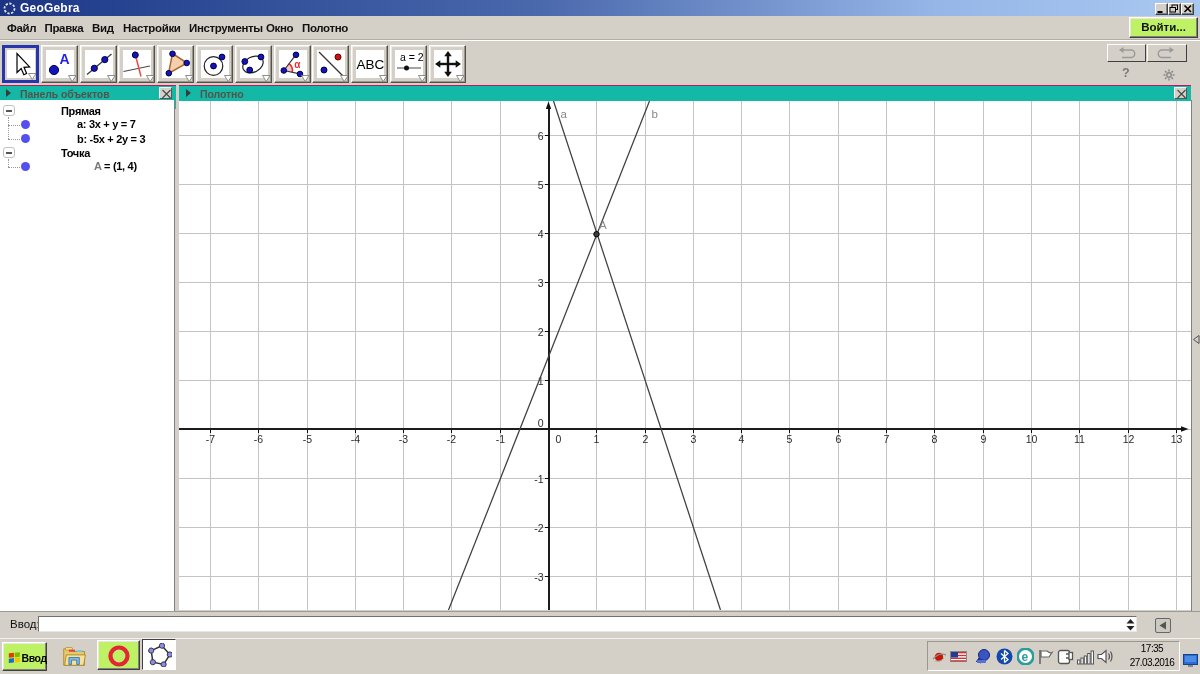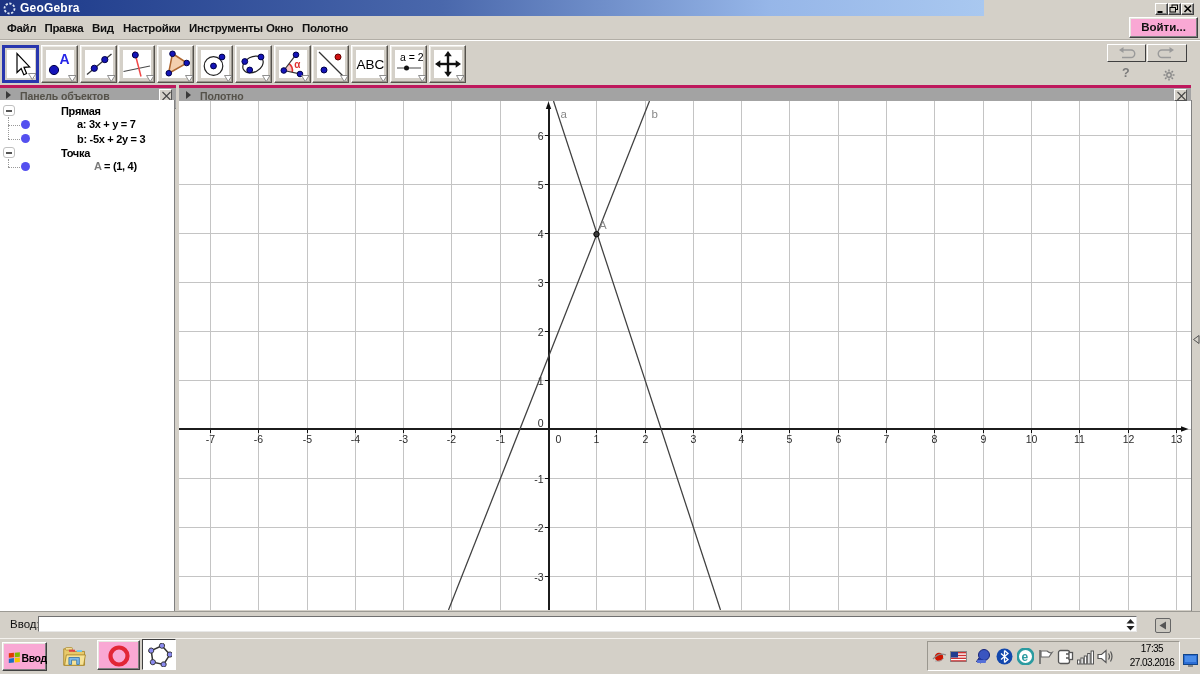--- a/index.html
+++ b/index.html
@@ -1,55 +1,55 @@
 <!DOCTYPE html>
 <html><head><meta charset="utf-8">
 <style>
 * { margin:0; padding:0; box-sizing:border-box; -webkit-font-smoothing:antialiased; }
 html,body { width:1200px; height:674px; overflow:hidden; font-family:"Liberation Sans",sans-serif; }
 body { position:relative; background:#d4d0c8; }
 .abs { position:absolute; }
 
-#title { left:0; top:0; width:984px; height:16px; background:linear-gradient(to right,#1c3381,#24418f 8%,#4a68ac 45%,#96b6e8 78%,#a9c8f0); }
+#title { left:0; top:0; width:1200px; height:16px; background:linear-gradient(to right,#1c3381,#24418f 8%,#4a68ac 45%,#96b6e8 78%,#a9c8f0); }
 #title .txt { position:absolute; left:20px; top:1px; color:#fff; font-size:12px; font-weight:bold; letter-spacing:0.2px; }
 .winbtn { position:absolute; top:3px; width:12.5px; height:12px; background:#d4d0c8; border:1px solid; border-color:#fff #404040 #404040 #fff; box-shadow:inset -1px -1px 0 #808080; }
 
 #menu { left:0; top:16px; width:1200px; height:24px; background:#d4d0c8; border-bottom:1px solid #b2aea6;font-weight:bold; }
 #menu span { position:absolute; top:6px; font-size:11.5px; color:#111; letter-spacing:-0.35px; }
 
 #toolbar { left:0; top:40px; width:1200px; height:45px; background:#d4d0c8; border-top:1px solid #fff; }
 .tb { position:absolute; top:4px; width:37px; height:38px; background:#d4d0c8; border:1px solid; border-color:#fff #55524c #55524c #fff; box-shadow:inset -1px -1px 0 #9a968e, inset 1px 1px 0 #eceae4; }
 .tb.sel { border:3.5px solid #2836ae; box-shadow:none; }
 .tbface { position:absolute; left:4px; top:4px; width:28px; height:28px; background:#fff; }
 .tb.sel .tbface { left:1.5px; top:1.5px; }
 .tbface svg { position:absolute; left:0px; top:0px; }
 .dd { position:absolute; right:0px; bottom:0px; }
 
 .ur { position:absolute; top:3px; height:18px; background:#d4d0c8; border:1px solid; border-color:#fff #404040 #404040 #fff; }
 
-.hdr { position:absolute; top:85px; height:24px; background:#a3a3a3; border-top:3px solid #be185d; border-bottom:1px solid #808080; }
+.hdr { position:absolute; top:85px; height:24px; background:#14b8a6; border-top:1px solid #be185d; border-bottom:1px solid #808080; }
 .hdr .tri { position:absolute; left:6px; top:3px; width:0; height:0; border-left:5px solid #3a3a3a; border-top:4px solid transparent; border-bottom:4px solid transparent; }
 .hdr .t { position:absolute; top:2px; font-size:10.5px; font-weight:bold; color:#55524a; letter-spacing:-0.1px; }
 .xbtn { position:absolute; top:1px; width:13px; height:12px; background:#d4d0c8; border:1px solid; border-color:#fff #555 #555 #fff; }
 .xbtn svg { position:absolute; left:0.5px; top:0.5px; }
 
 #tree { left:0; top:100px; width:175px; height:511px; background:#fff; border-right:1px solid #808080; }
 #rightstrip { left:1191px; top:100px; width:9px; height:511px; background:#d4d0c8; border-left:1px solid #808080; }
 .trow { position:absolute; font-size:11px; font-weight:bold; color:#000; white-space:nowrap; letter-spacing:-0.3px;padding-left:38px; }
 .mbox { position:absolute; left:3px; width:12px; height:11px; background:#fff; border:1px solid #c0c0c0; border-radius:3px; }
 .mbox::after { content:""; position:absolute; left:2px; top:4px; width:6px; height:1.6px; background:#555; }
 .bdot { position:absolute; left:21px; width:9px; height:9px; background:#5450ef; border-radius:4.5px; }
 .dotv { position:absolute; border-left:1px dotted #999; width:0; }
 .doth { position:absolute; border-top:1px dotted #999; height:0; }
 
 #inputrow { left:0; top:611px; width:1200px; height:27px; background:#d4d0c8; border-top:1px solid #9c9a94; }
 #inputfield { position:absolute; left:38px; top:4px; width:1099px; height:16px; background:#fff; border:1px solid; border-color:#707070 #e8e8e8 #e8e8e8 #707070; }
 
 #taskbar { left:0; top:638px; width:1200px; height:36px; background:#d4d0c8; border-top:1px solid #f4f2ee; }
-.raised { border:1px solid; border-color:#fff #404040 #404040 #fff; box-shadow:inset -1px -1px 0 #808080, inset 1px 1px 0 #e8e6e0; background:#f9a8d4; }
+.raised { border:1px solid; border-color:#fff #404040 #404040 #fff; box-shadow:inset -1px -1px 0 #808080, inset 1px 1px 0 #e8e6e0; background:#bef264; }
 #tray { position:absolute; left:927px; top:2px; width:253px; height:30px; border:1px solid; border-color:#9a978f #fff #fff #9a978f; }
 </style></head>
 <body>
 
 <div id="title" class="abs">
 <svg width="13" height="13" viewBox="0 0 13 13" style="position:absolute;left:3px;top:1.5px">
       <circle cx="6.5" cy="6.5" r="5" fill="none" stroke="#dce6f4" stroke-width="1.8" stroke-dasharray="2.2,1.6"></circle>
     </svg>
 <span class="txt">GeoGebra</span>
 <div class="winbtn" style="left:1155px">

